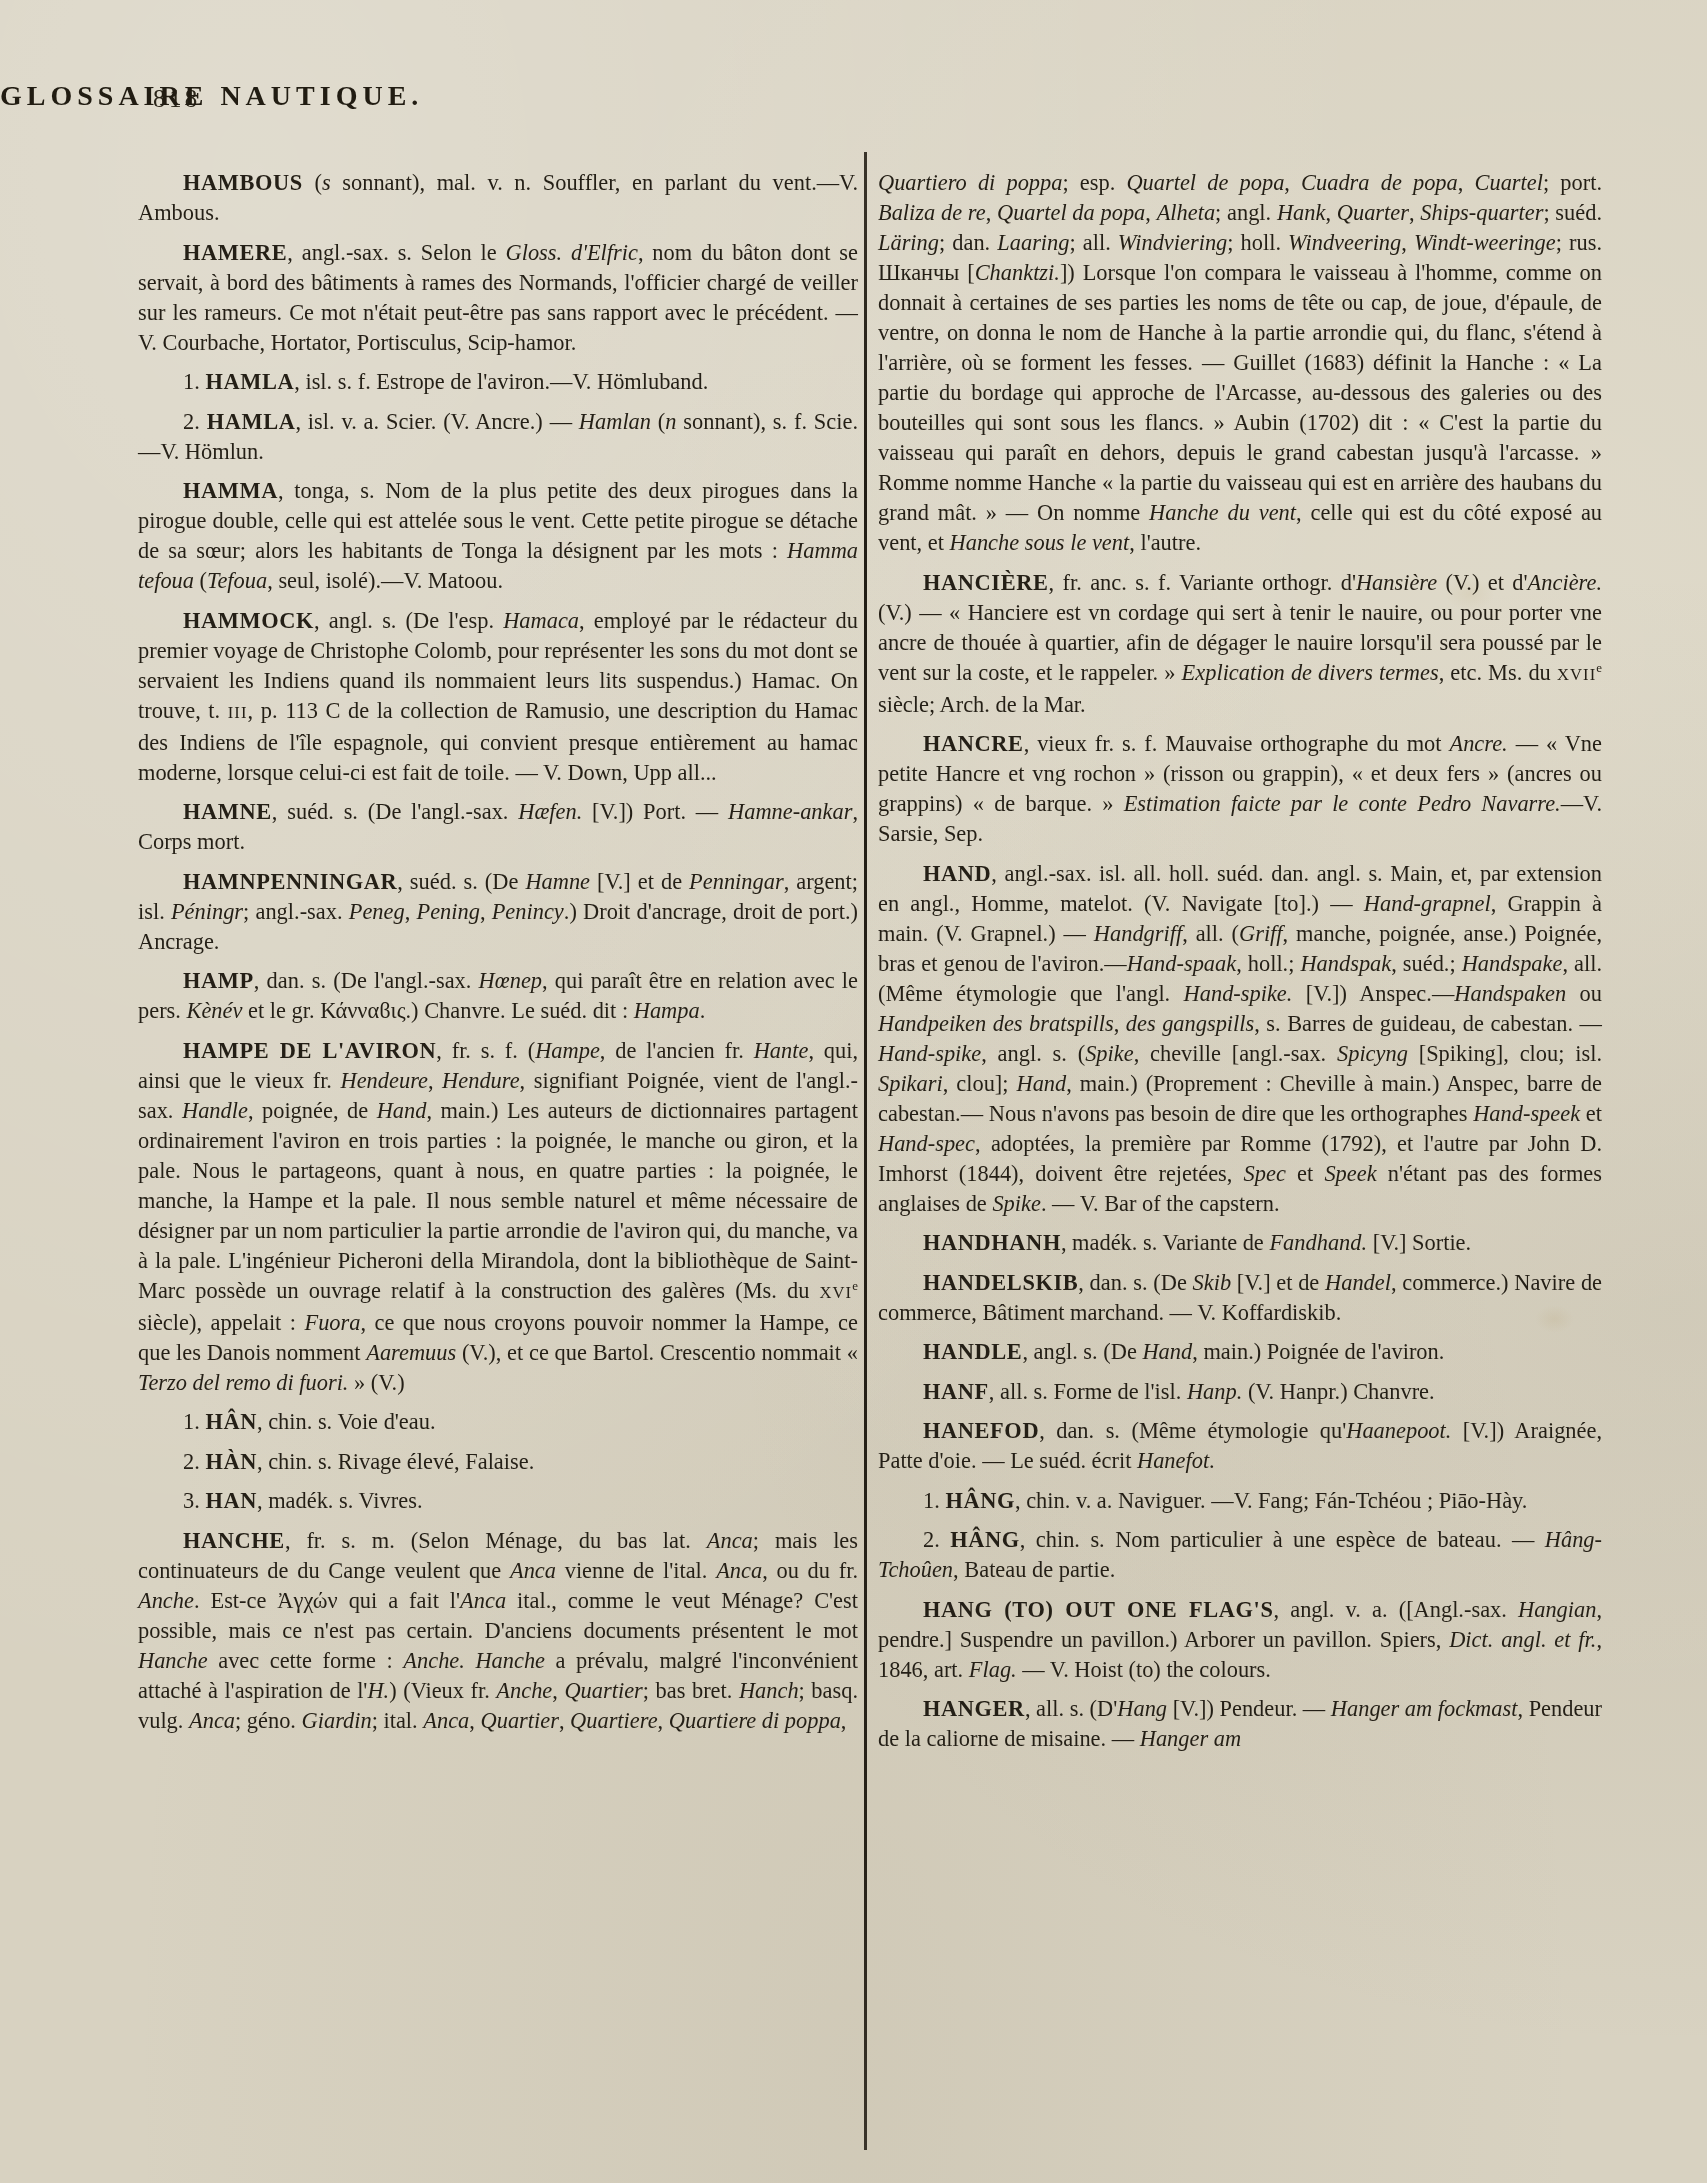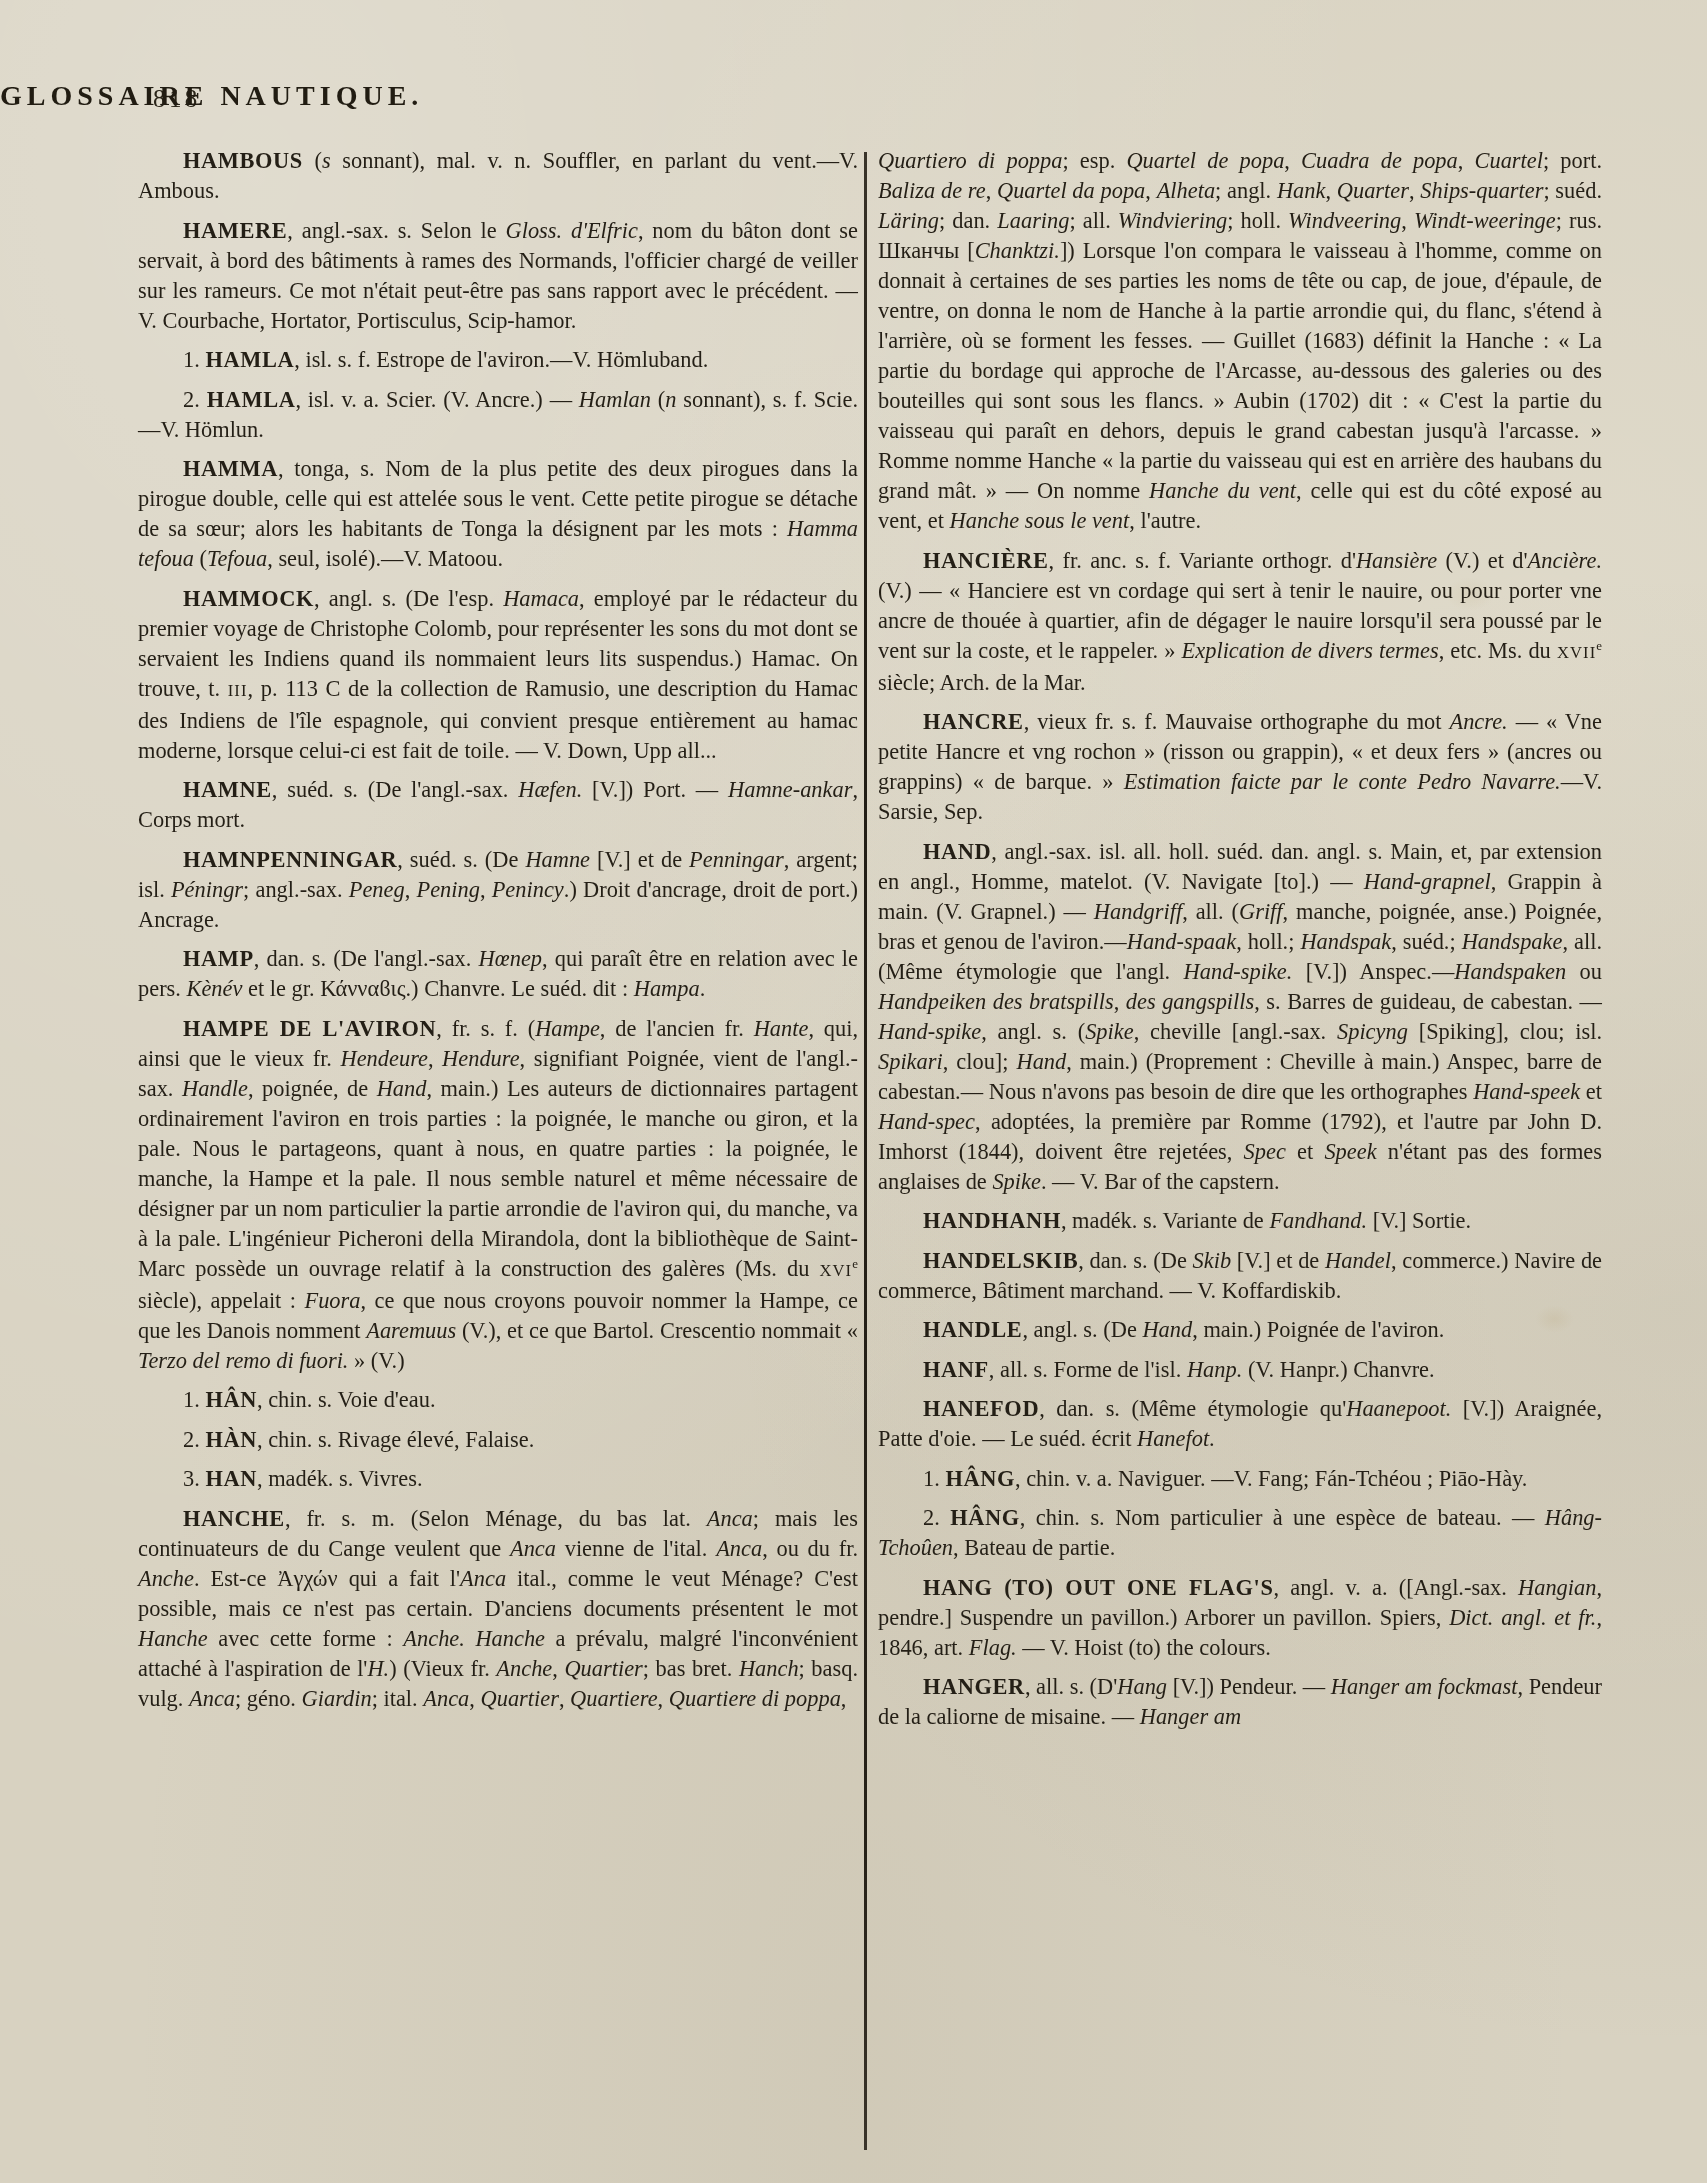--- a/index.html
+++ b/index.html
@@ -24,21 +24,21 @@
     position:absolute;left:0;top:80px;width:100%;
     font-weight:bold;font-size:28px;
     letter-spacing:5px;color:#211c12;
   }
   .divider{
     position:absolute;left:864px;top:152px;
     width:2.8px;height:1998px;
     background:linear-gradient(#3a342a,#211d15 15%,#262118 85%,#3a342a);
   }
   .col{
-    position:absolute;top:146px;
+    position:absolute;top:168px;
     text-align:justify;
     font-size:22.4px;line-height:30px;
     color:#241f16;
   }
   .col-left{left:138px;width:720px;}
   .col-right{left:878px;width:724px;}
   .entry{margin:0 0 9.5px 0;text-indent:45px;}
   .entry.noindent{text-indent:0;}
   .hw{font-weight:bold;letter-spacing:0.6px;}
   .it{font-style:italic;}

